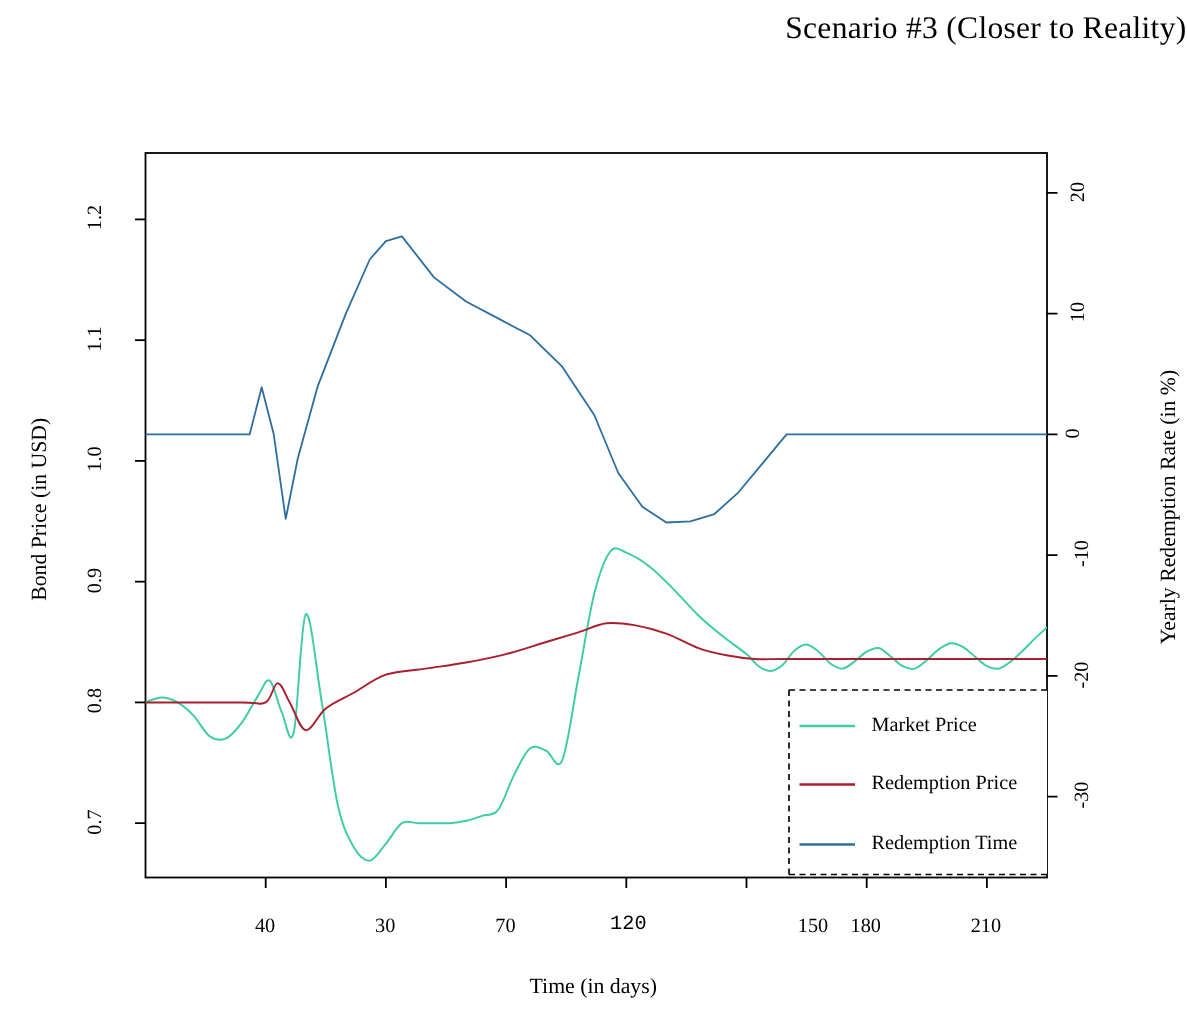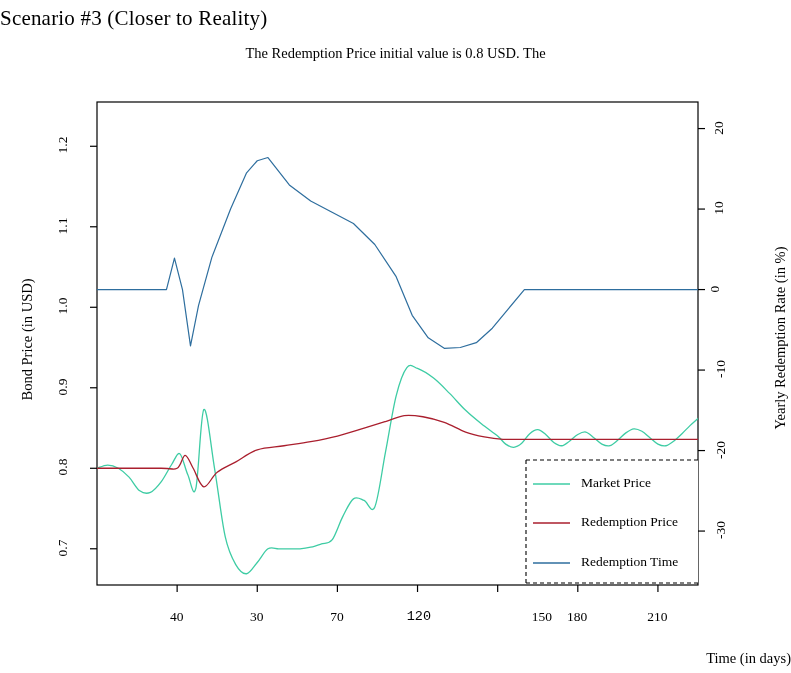--- a/index.html
+++ b/index.html
@@ -19,21 +19,21 @@
     position: absolute;
     left: 0; top: 0;
     width: 791px;
     height: 673px;
   }
   .title {
     position: absolute;
     left: 0;
     top: 6px;
     width: 791px;
-    text-align: left;
+    text-align: right;
     font-size: 21px;
     letter-spacing: 0.2px;
   }
   .subtitle {
     position: absolute;
     left: 0;
     top: 44px;
     width: 791px;
     text-align: center;
     font-size: 14.5px;
@@ -63,42 +63,41 @@
     left: 690px;
     top: 331px;
     width: 180px;
     text-align: center;
     transform: rotate(-90deg);
   }
   #xlab {
     left: 0;
     top: 650px;
     width: 791px;
-    text-align: right;
+    text-align: center;
   }
   .tick-label {
     position: absolute;
     font-size: 13.5px;
     white-space: nowrap;
   }
   .legend-text {
     position: absolute;
     font-size: 13.5px;
     white-space: nowrap;
   }
 </style>
 </head>
 <body>
 
 <div id="root">
 
   <div class="title">Scenario #3 (Closer to Reality)</div>
 
   <div class="subtitle">
-    <span>The Redemption Price initial value is 0.8 USD. The</span>
   </div>
 
   <svg id="plotsvg" width="791" height="673">
       <rect x="97" y="102" width="601" height="483" fill="none" stroke="#000000" stroke-width="1.2"></rect>
       <line x1="177.13333333333333" y1="585" x2="177.13333333333333" y2="592" stroke="#000000" stroke-width="1.2"></line>
       <line x1="257.26666666666665" y1="585" x2="257.26666666666665" y2="592" stroke="#000000" stroke-width="1.2"></line>
       <line x1="337.4" y1="585" x2="337.4" y2="592" stroke="#000000" stroke-width="1.2"></line>
       <line x1="417.5333333333333" y1="585" x2="417.5333333333333" y2="592" stroke="#000000" stroke-width="1.2"></line>
       <line x1="497.66666666666663" y1="585" x2="497.66666666666663" y2="592" stroke="#000000" stroke-width="1.2"></line>
       <line x1="577.8" y1="585" x2="577.8" y2="592" stroke="#000000" stroke-width="1.2"></line>

